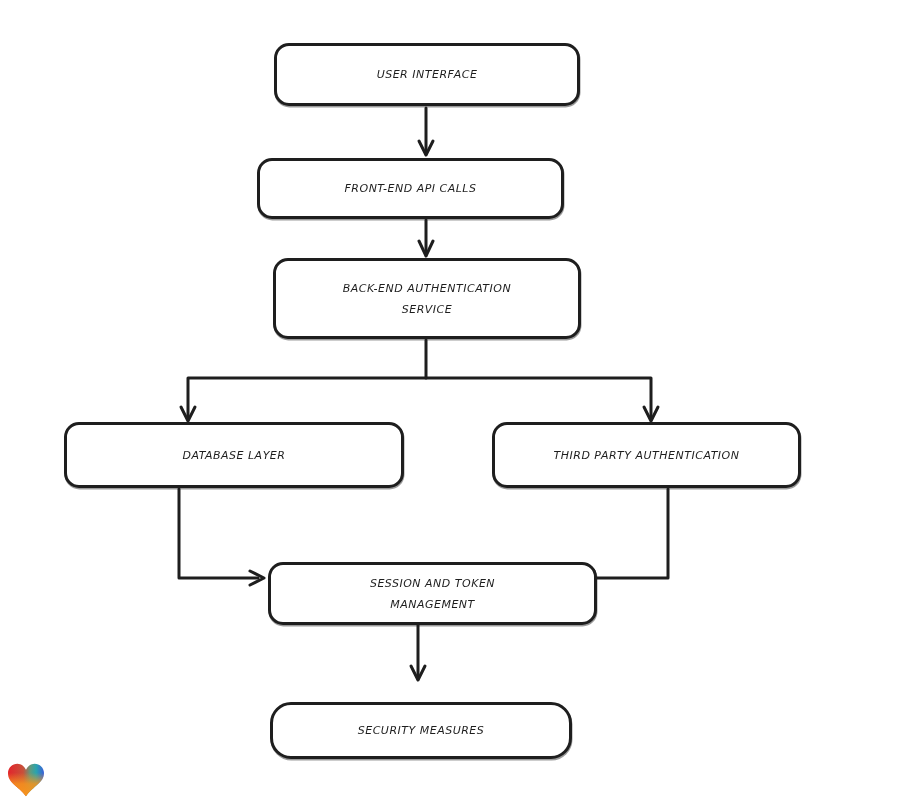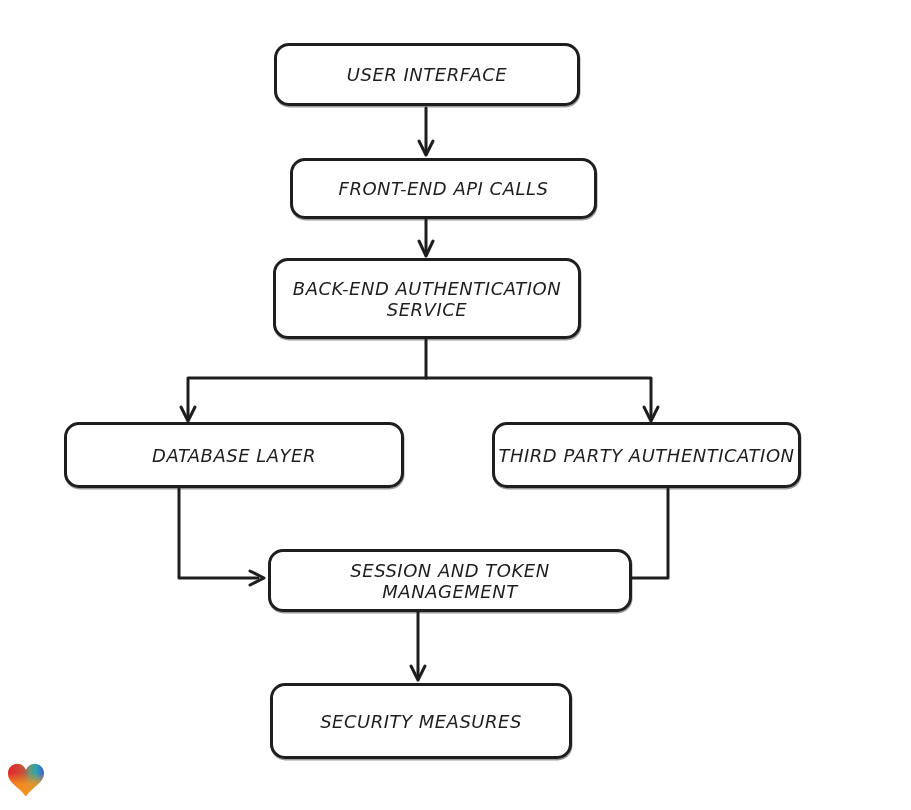--- a/index.html
+++ b/index.html
@@ -31,33 +31,33 @@
     background: #ffffff;
     border: 3.5px solid #1e1e1e;
     border-radius: 15px;
     box-shadow: 0.5px 1.5px 0 rgba(30,30,30,0.45);
     display: flex;
     flex-direction: column;
     align-items: center;
     justify-content: center;
     text-align: center;
     color: #1e1e1e;
-    font-size: 18px;
+    font-size: 11px;
     font-style: italic;
     letter-spacing: 0.5px;
     line-height: 21px;
   }
   .node .nline { display: block; white-space: nowrap; }
   .n0 { left: 274px; top: 43px;  width: 306px; height: 63px; }
-  .n1 { left: 290px; top: 158px; width: 307px; height: 61px; }
+  .n1 { left: 257px; top: 158px; width: 307px; height: 61px; }
   .n2 { left: 273px; top: 258px; width: 308px; height: 81px; }
   .n3 { left: 64px;  top: 422px; width: 340px; height: 66px; }
   .n4 { left: 448px; top: 422px; width: 309px; height: 66px; margin-left: 44px; }
-  .n5 { left: 268px; top: 549px; width: 364px; height: 63px; }
-  .n6 { left: 270px; top: 683px; width: 302px; height: 76px; }
+  .n5 { left: 268px; top: 562px; width: 329px; height: 63px; }
+  .n6 { left: 270px; top: 702px; width: 302px; height: 57px; border-radius: 21px; }
   .brand-logo {
     position: absolute;
     left: 8px; top: 762px;
     width: 36px; height: 36px;
   }
 </style>
 </head>
 <body>
 
 <div class="canvas">

